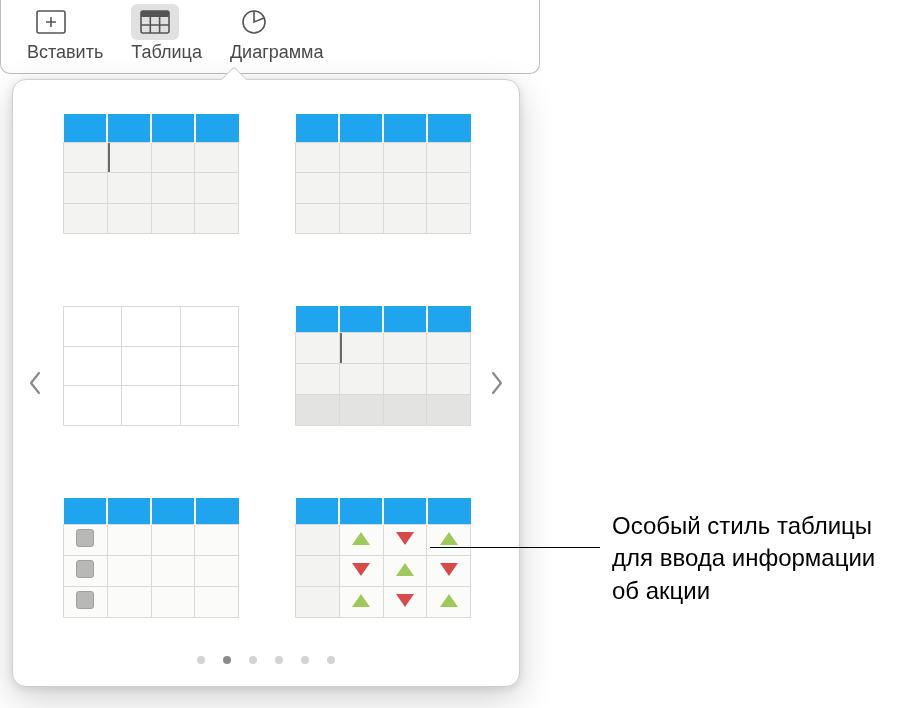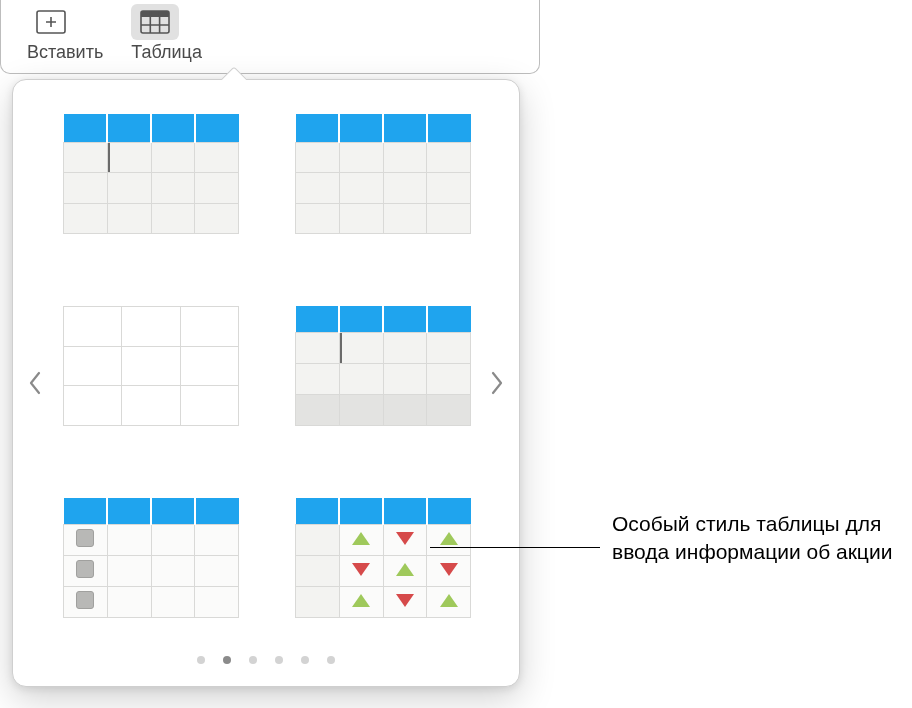--- a/index.html
+++ b/index.html
@@ -200,21 +200,21 @@
     top:547px;
     width:170px;
     height:1px;
     background:#000;
   }
   .callout-text {
     position:absolute;
     left:612px;
     top:510px;
     width:290px;
-    font-size:21px;
+    font-size:24px;
     line-height:1.35;
     color:#000;
   }
 </style>
 </head>
 <body>
 
 <div class="toolbar">
   <div class="tool-item">
     <div class="tool-icon-frame">
@@ -233,20 +233,29 @@
         <rect x="1" y="1" width="28" height="22" rx="2"></rect>
         <rect x="1" y="1" width="28" height="6" fill="#555" stroke="none"></rect>
         <line x1="10.3" y1="1" x2="10.3" y2="23"></line>
         <line x1="19.6" y1="1" x2="19.6" y2="23"></line>
         <line x1="1" y1="15" x2="29" y2="15"></line>
       </svg>
     </div>
     <div class="tool-label">Таблица</div>
   </div>
 
+  <div class="tool-item">
+    <div class="tool-icon-frame">
+      <svg width="26" height="26" viewBox="0 0 26 26" fill="none" stroke="#555" stroke-width="1.6">
+        <circle cx="13" cy="13" r="11"></circle>
+        <path d="M13 2 L13 13 L23 9"></path>
+      </svg>
+    </div>
+    <div class="tool-label">Диаграмма</div>
+  </div>
 
 </div>
 
 <div class="popover-wrap">
   <div class="popover-arrow"></div>
   <div class="popover">
 
     <div class="nav prev">
       <svg width="14" height="24" viewBox="0 0 14 24" fill="none" stroke="#8a8a8a" stroke-width="2.2" stroke-linecap="round" stroke-linejoin="round">
           <polyline points="11,2 3,12 11,22"></polyline>

